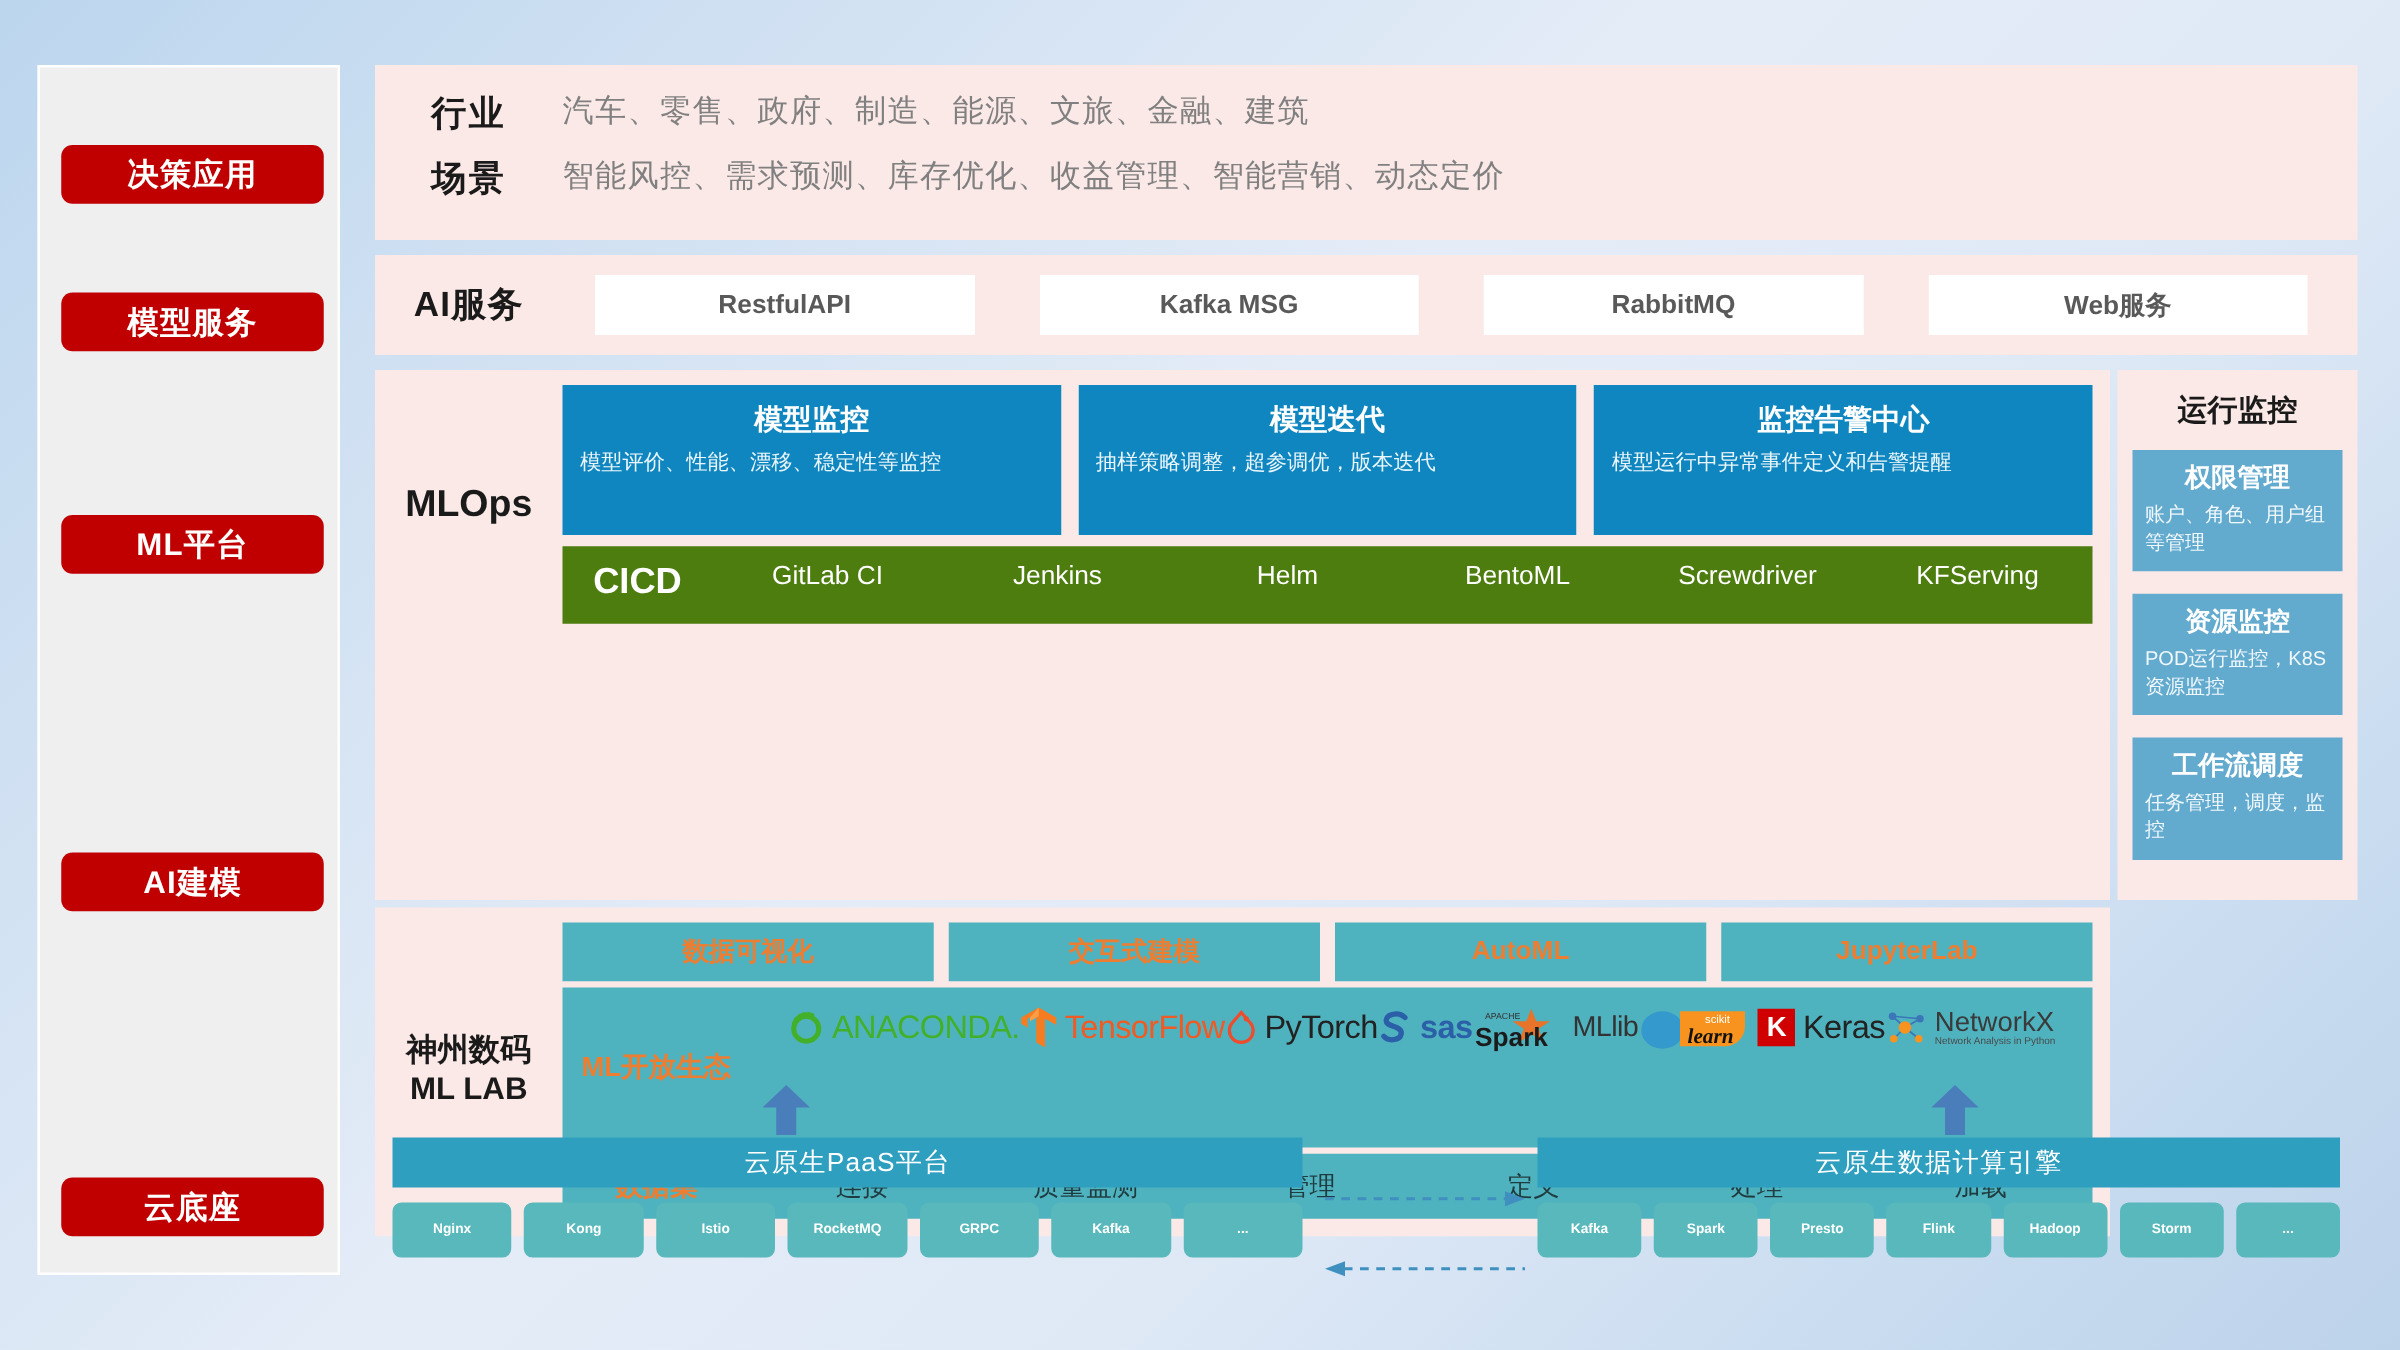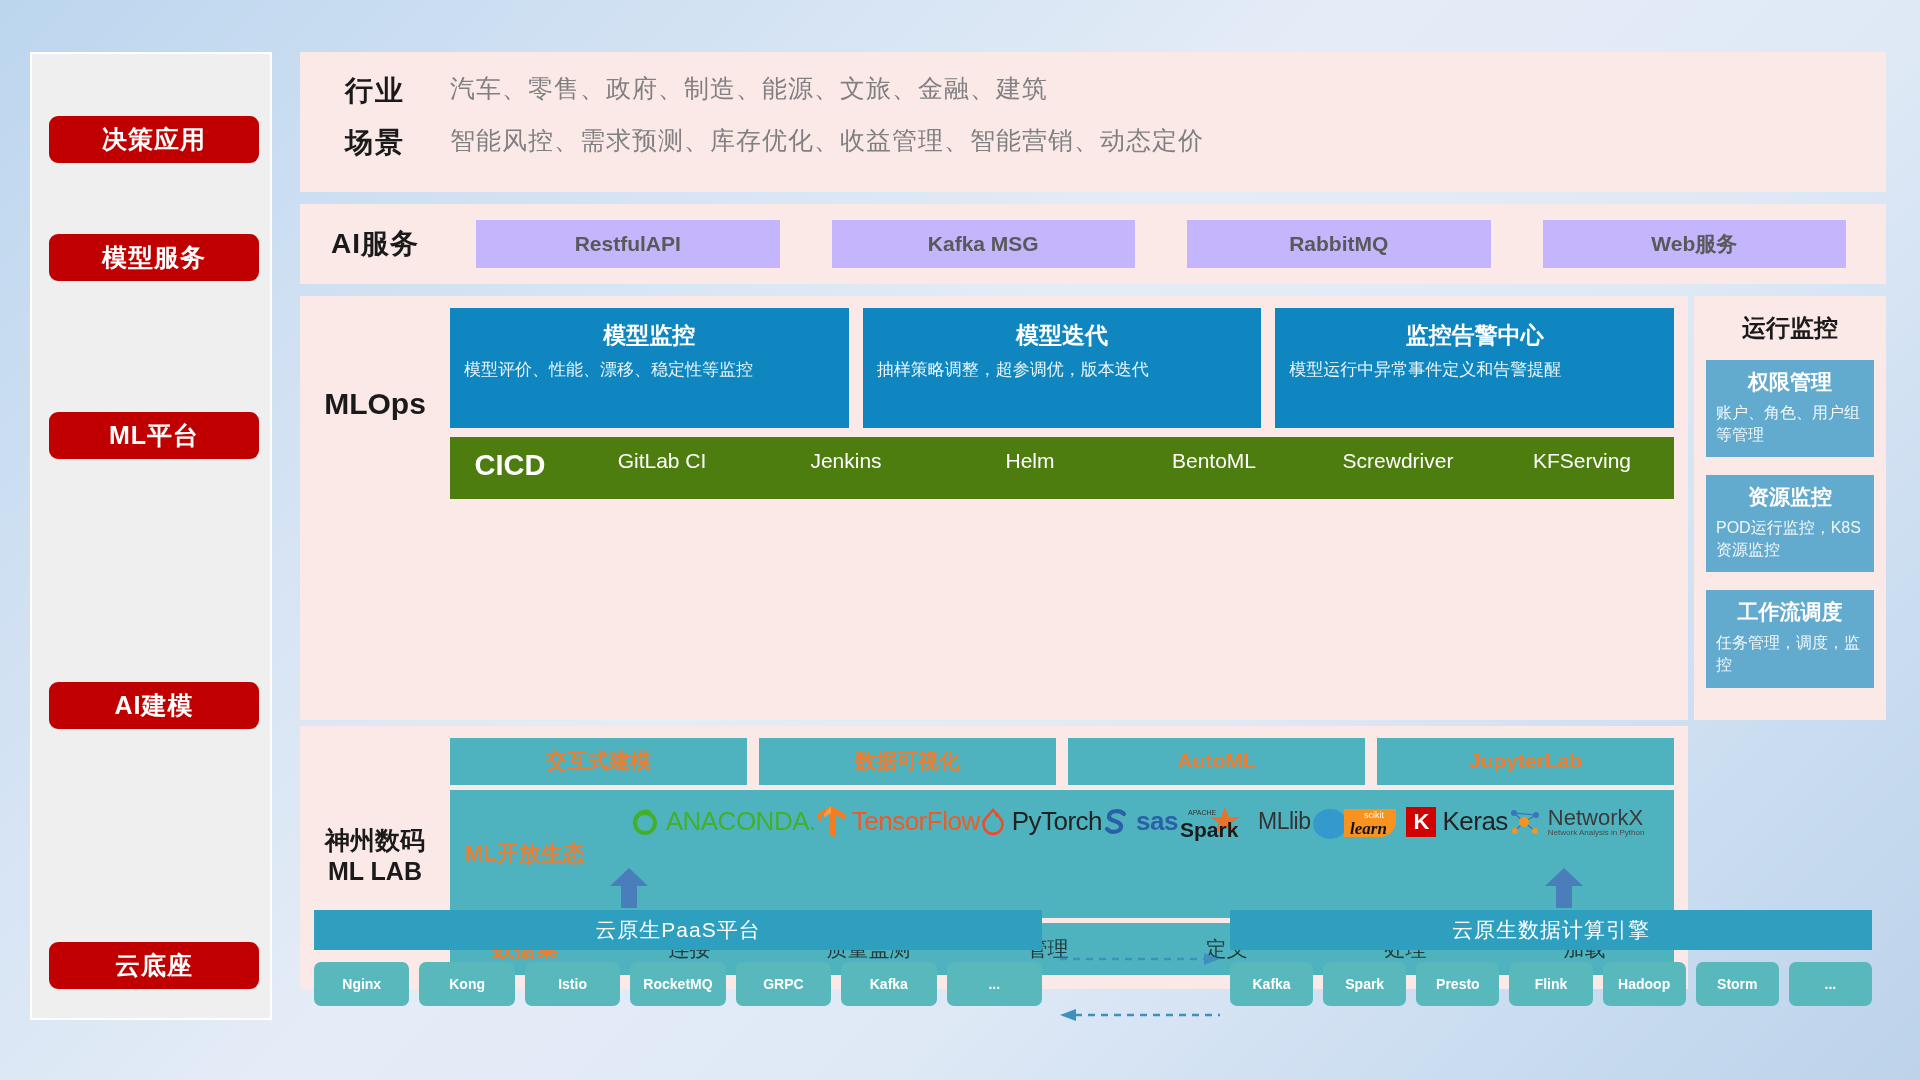--- a/index.html
+++ b/index.html
@@ -49,21 +49,21 @@
 
   
   #band-ai { height: 80px; margin-top: 12px; display: flex; align-items: center; }
   #ai-label {
     width: 150px; text-align: center;
     font-size: 28px; font-weight: bold; color: #1a1a1a; letter-spacing: 1px;
   }
   #ai-chips { display: flex; flex: 1; gap: 0; padding-right: 14px; }
   .ai-chip {
     flex: 1; margin: 0 26px; height: 48px;
-    background: #c4b5fd; color: #595959;
+    background: #ffffff; color: #595959;
     font-size: 21px; font-weight: bold;
     display: flex; align-items: center; justify-content: center;
   }
 
   
   #band-mlops-wrap { display: flex; margin-top: 12px; gap: 6px; }
   #band-mlops { flex: 1; background: #fbe9e7; padding: 12px 14px 12px 0; }
   #mlops-inner { display: flex; }
   #mlops-label {
     width: 150px; display: flex; align-items: center; justify-content: center;
@@ -160,21 +160,21 @@
   .cloud-header {
     background: #2f9fc0; color: #ffffff; height: 40px;
     display: flex; align-items: center; justify-content: center;
     font-size: 21px; letter-spacing: 1px;
   }
   .cloud-chips { display: flex; gap: 10px; padding-top: 12px; }
   .cloud-chip {
     flex: 1; background: #59b8bb; color: #ffffff;
     border-radius: 7px; height: 44px;
     display: flex; align-items: center; justify-content: center;
-    font-size: 14px; font-weight: bold; text-align: center; line-height: 1.05;
+    font-size: 11px; font-weight: bold; text-align: center; line-height: 1.05;
     padding: 0 3px;
   }
 
   .up-arrow { position: absolute; width: 38px; height: 40px; }
   #arrow-left { left: 310px; top: -22px; }
   #arrow-right { left: 1245px; top: -22px; }
 
   .dashed-arrow { position: absolute; }
   #dash-top { left: 760px; top: 62px; width: 160px; }
   #dash-bottom { left: 760px; top: 118px; width: 160px; }
@@ -278,22 +278,22 @@
     </div>
 
     <div id="band-lab-wrap">
       <div id="band-lab">
         <div id="lab-label">
           <span>神州数码</span>
           <span>ML LAB</span>
         </div>
         <div id="lab-cols">
           <div id="lab-top-row">
+            <div class="lab-tab">数据可视化</div>
             <div class="lab-tab">交互式建模</div>
-            <div class="lab-tab">数据可视化</div>
             <div class="lab-tab">AutoML</div>
             <div class="lab-tab">JupyterLab</div>
           </div>
 
           <div id="eco-row">
             <div id="eco-label">ML开放生态</div>
             <div id="eco-logos">
 
               <div class="logo-line">
 

